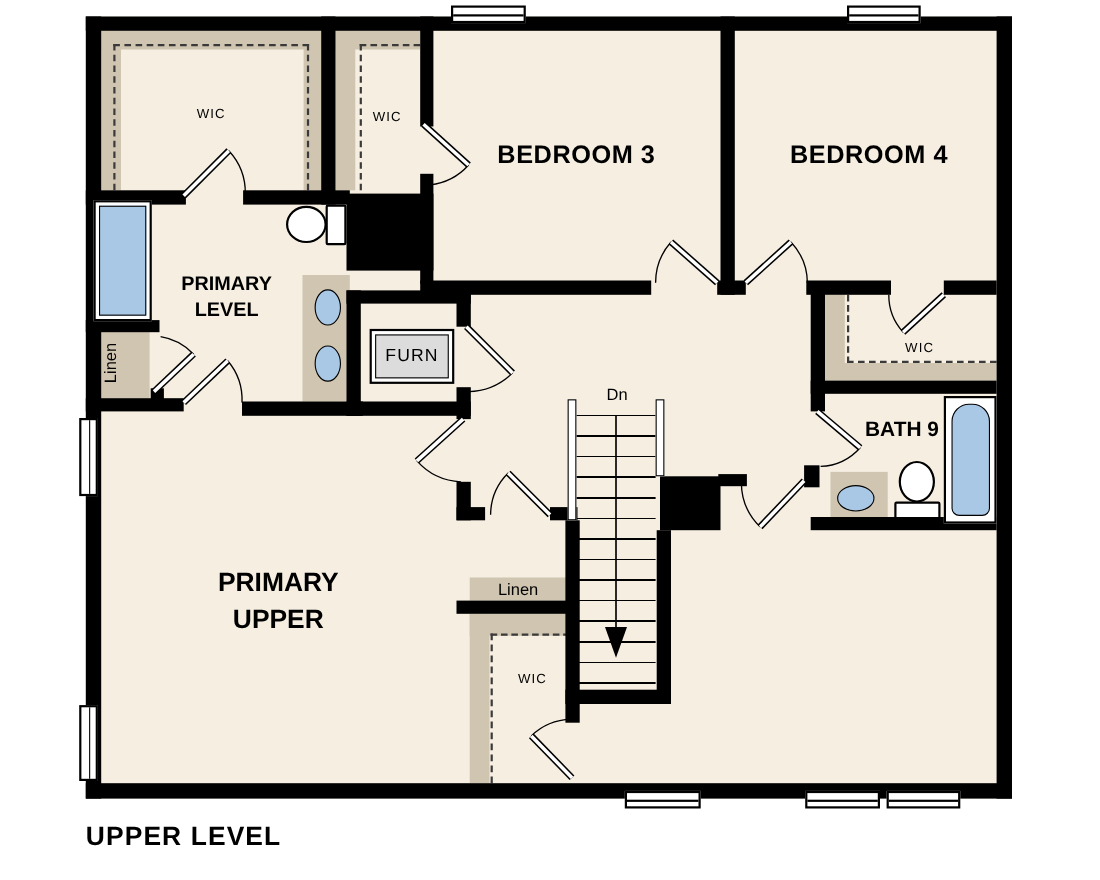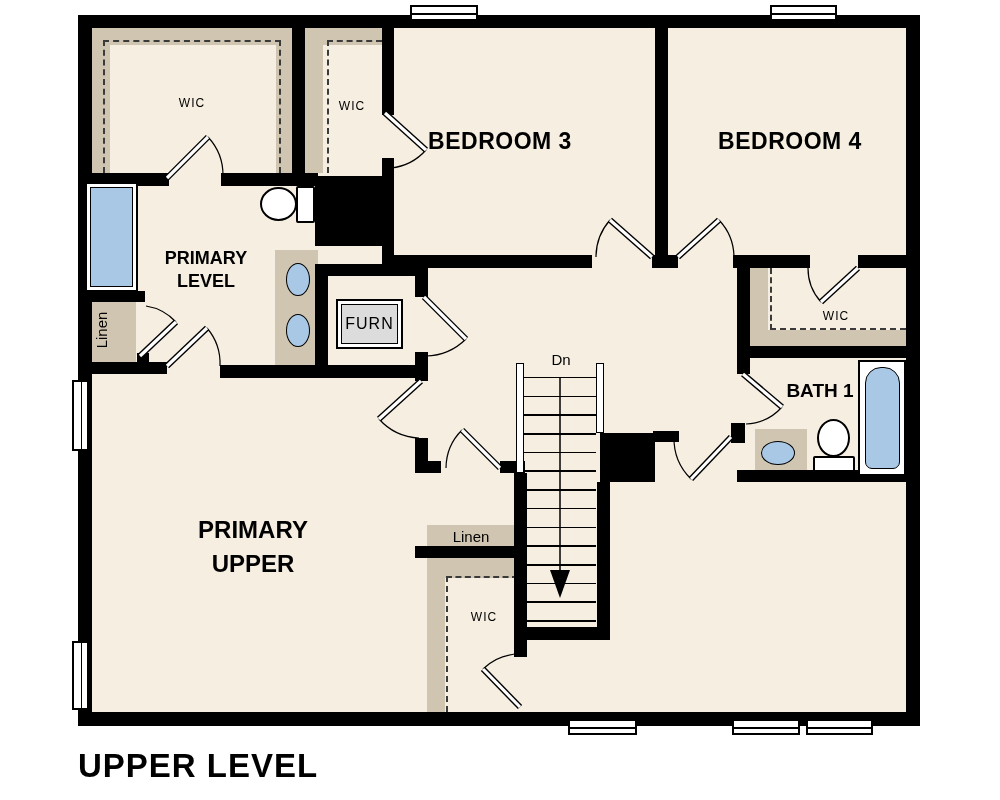--- a/index.html
+++ b/index.html
@@ -24,30 +24,30 @@
   .win.v i{top:0;bottom:0;left:50%;width:1.5px;}
   .lbl{position:absolute;transform:translate(-50%,-50%);white-space:nowrap;color:#000;
     text-align:center;}
   .room-big{font-size:23px;font-weight:bold;letter-spacing:.5px;}
   .room-two{font-size:24px;font-weight:bold;line-height:34px;}
   .bath-two{font-size:18px;font-weight:bold;line-height:23px;}
   .bath3-l{font-size:19px;font-weight:bold;}
   .wic-l{font-size:12px;letter-spacing:1px;}
   .small-l{font-size:15px;}
   .rot{transform:translate(-50%,-50%) rotate(-90deg);}
-  #furnbox{position:absolute;left:336px;top:299px;width:67px;height:50px;background:#fff;
+  #furnbox{position:absolute;left:336px;top:299px;width:77px;height:50px;background:#fff;
     border:2px solid #000;box-sizing:border-box;padding:3px;}
   #furnbox .inner{width:100%;height:100%;background:#dcdcdc;border:1px solid #000;
     box-sizing:border-box;display:flex;align-items:center;justify-content:center;
     font-size:16px;letter-spacing:1px;}
   #doors{position:absolute;left:0;top:0;pointer-events:none;}
   #doors path.arc{fill:none;stroke:#000;stroke-width:1.2;}
   #doors line.leafc{stroke:#000;stroke-width:6;}
   #doors line.leaf{stroke:#fff;stroke-width:3.2;}
-  #title{position:absolute;left:78px;top:747px;font-size:33px;font-weight:bold;letter-spacing:1px;text-align:right;}
+  #title{position:absolute;left:78px;top:747px;font-size:24px;font-weight:bold;letter-spacing:1px;text-align:right;}
 </style>
 </head>
 <body>
 
 <div id="plan">
   <div id="floor" class="abs"></div>
 
   <div class="tan" style="left:92px;top:28px;width:18px;height:145px"></div>
   <div class="tan" style="left:92px;top:28px;width:200px;height:17px"></div>
   <div class="tan" style="left:276px;top:28px;width:16px;height:145px"></div>
@@ -218,31 +218,31 @@
         <line class="leaf" x1="140" y1="356" x2="176" y2="322"></line>
     </g>
     <g>
       <line x1="560" y1="378" x2="560" y2="572" stroke="#000" stroke-width="1.5"></line>
       <polygon points="550,570 570,570 560,598" fill="#000"></polygon>
     </g>
   </svg>
 
   <div class="lbl wic-l" style="left:192px;top:103px">WIC</div>
   <div class="lbl wic-l" style="left:352px;top:106px">WIC</div>
-  <div class="lbl room-big" style="left:500px;top:141px">BEDROOM 3</div>
+  <div class="lbl room-big" style="left:524px;top:141px">BEDROOM 3</div>
   <div class="lbl room-big" style="left:790px;top:141px">BEDROOM 4</div>
   <div class="lbl bath-two" style="left:206px;top:270px">
     <div>PRIMARY</div>
     <div>LEVEL</div>
   </div>
   <div class="lbl room-two" style="left:253px;top:547px">
     <div>PRIMARY</div>
     <div>UPPER</div>
   </div>
   <div class="lbl wic-l" style="left:836px;top:316px">WIC</div>
-  <div class="lbl bath3-l" style="left:820px;top:391px">BATH 1</div>
+  <div class="lbl bath3-l" style="left:820px;top:391px">BATH 9</div>
   <div class="lbl wic-l" style="left:484px;top:617px">WIC</div>
   <div class="lbl small-l" style="left:471px;top:536px">Linen</div>
   <div class="lbl small-l rot" style="left:101px;top:330px">Linen</div>
   <div class="lbl small-l" style="left:561px;top:359px">Dn</div>
 
   <div id="title">UPPER LEVEL</div>
 </div>
 
 </body></html>

